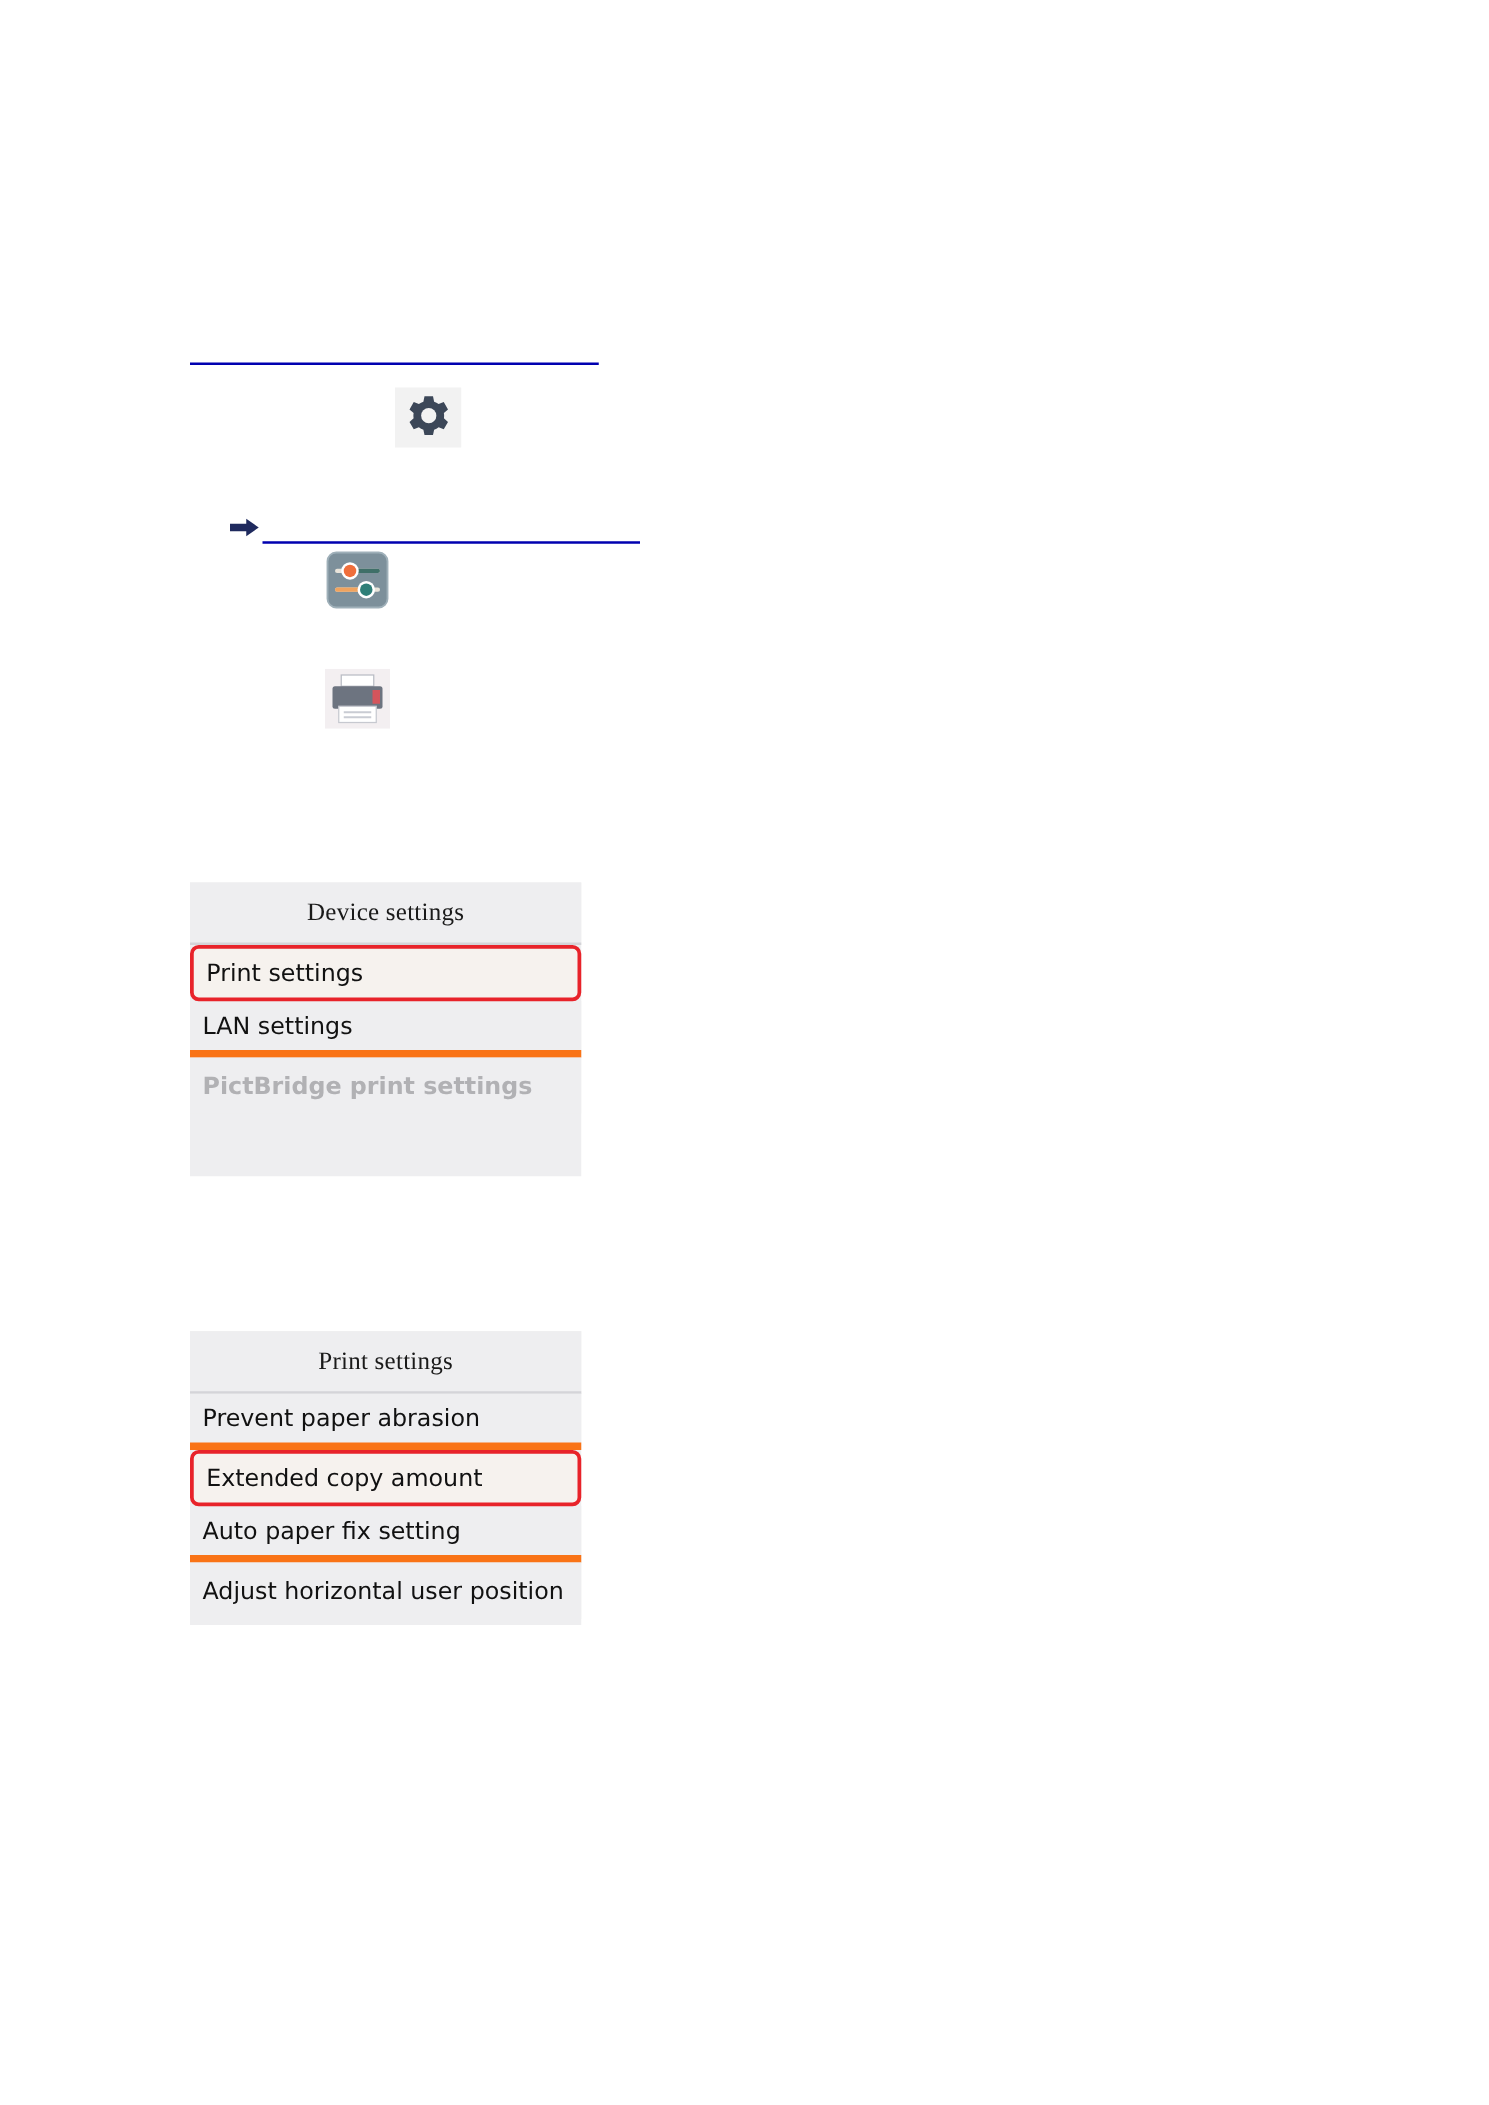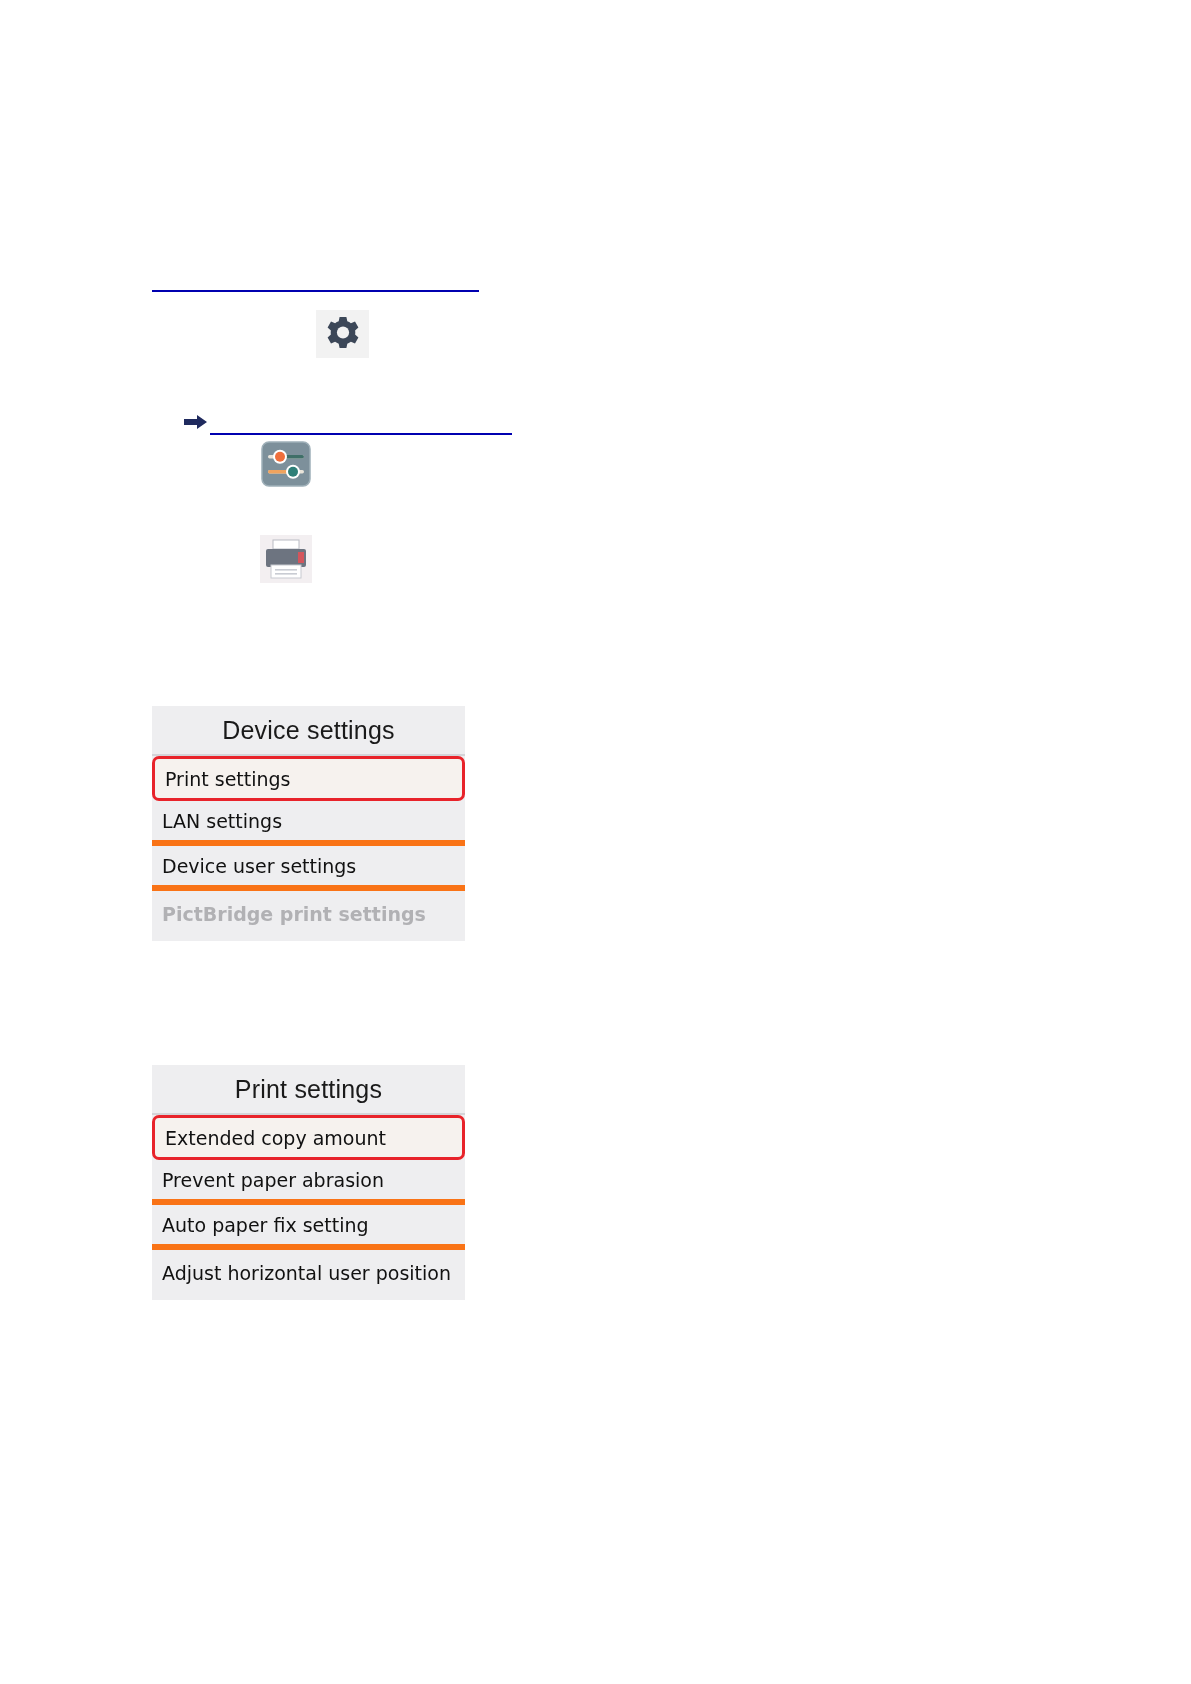--- a/index.html
+++ b/index.html
@@ -67,26 +67,26 @@
   .lcd {
     position: absolute;
     background: #eeeef0;
     box-sizing: border-box;
   }
   .lcd-title {
     height: 48px;
     display: flex;
     align-items: center;
     justify-content: center;
-    font-size: 25px;
+    font-size: 20px;
     color: #1a1a1a;
     letter-spacing: 0.2px;
     background: #eeeef0;
     border-bottom: 2px solid #d4d4d8;
-    font-family: Liberation Sans, sans-serif;
+    font-family: Liberation Serif, serif;
   }
   .lcd-rows {
     position: relative;
   }
   .lcd-row {
     position: relative;
     height: 45px;
     display: flex;
     align-items: center;
     padding-left: 10px;
@@ -173,38 +173,35 @@
 
 <div class="lcd" style="left:152px; top:706px; width:313px; height:235px;">
   <div class="lcd-title">Device settings</div>
   <div class="lcd-rows">
     <div class="lcd-row highlight">
       <span>Print settings</span>
     </div>
     <div class="lcd-row">
       <span>LAN settings</span>
     </div>
-    <div class="lcd-row">
-      <span>Device user settings</span>
-    </div>
     <div class="lcd-row faded">
       <span>PictBridge print settings</span>
     </div>
   </div>
 </div>
 
 <div class="lcd" style="left:152px; top:1065px; width:313px; height:235px;">
   <div class="lcd-title">Print settings</div>
   <div class="lcd-rows">
+    <div class="lcd-row">
+      <span>Prevent paper abrasion</span>
+    </div>
     <div class="lcd-row highlight">
       <span>Extended copy amount</span>
     </div>
     <div class="lcd-row">
-      <span>Prevent paper abrasion</span>
-    </div>
-    <div class="lcd-row">
       <span>Auto paper fix setting</span>
     </div>
     <div class="lcd-row">
       <span>Adjust horizontal user position</span>
     </div>
   </div>
 </div>
 
 </body></html>

